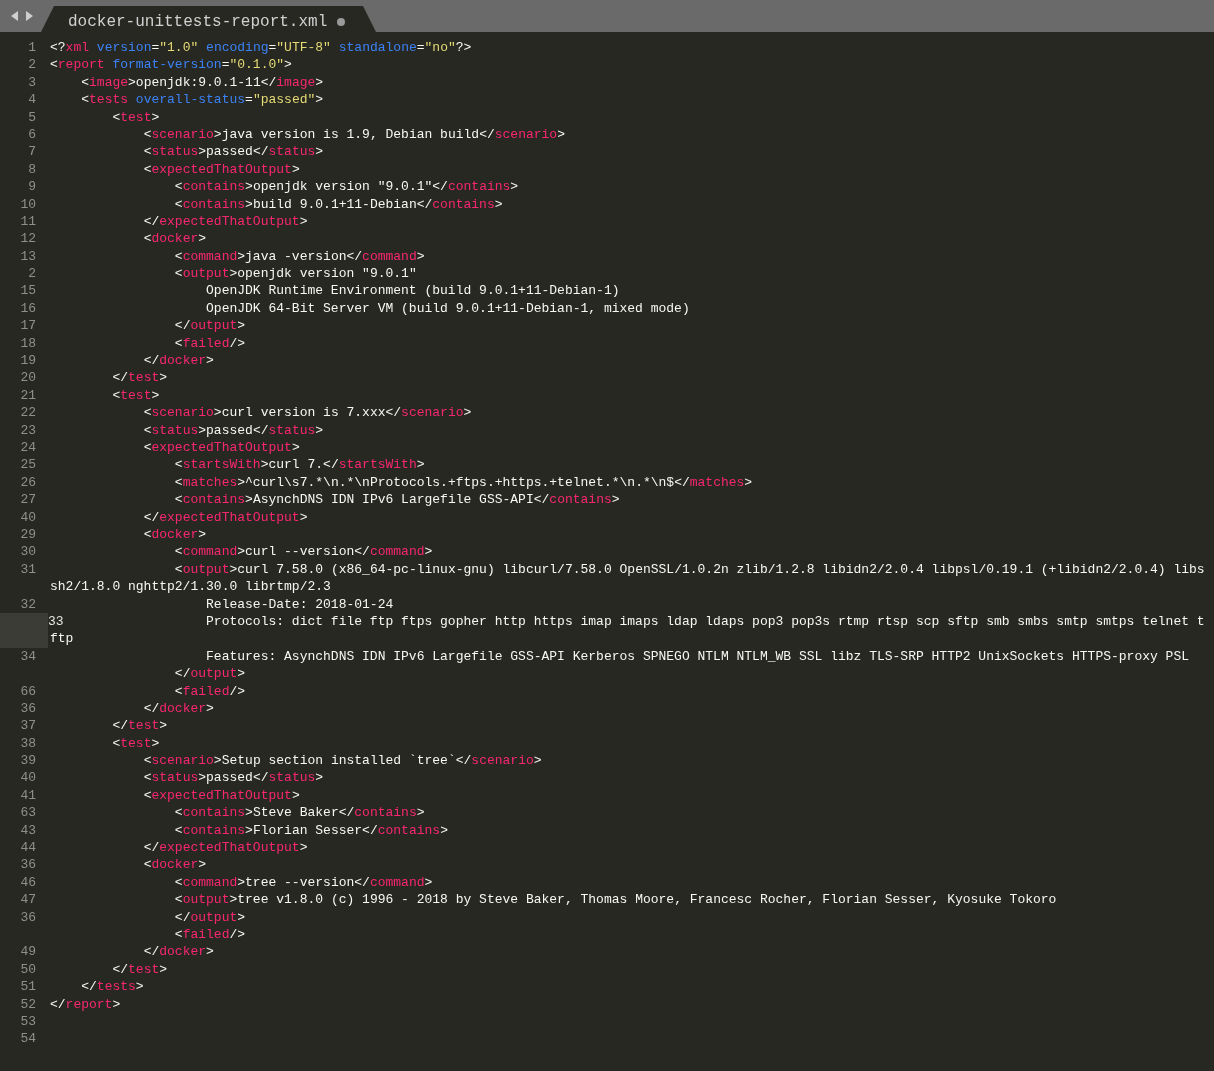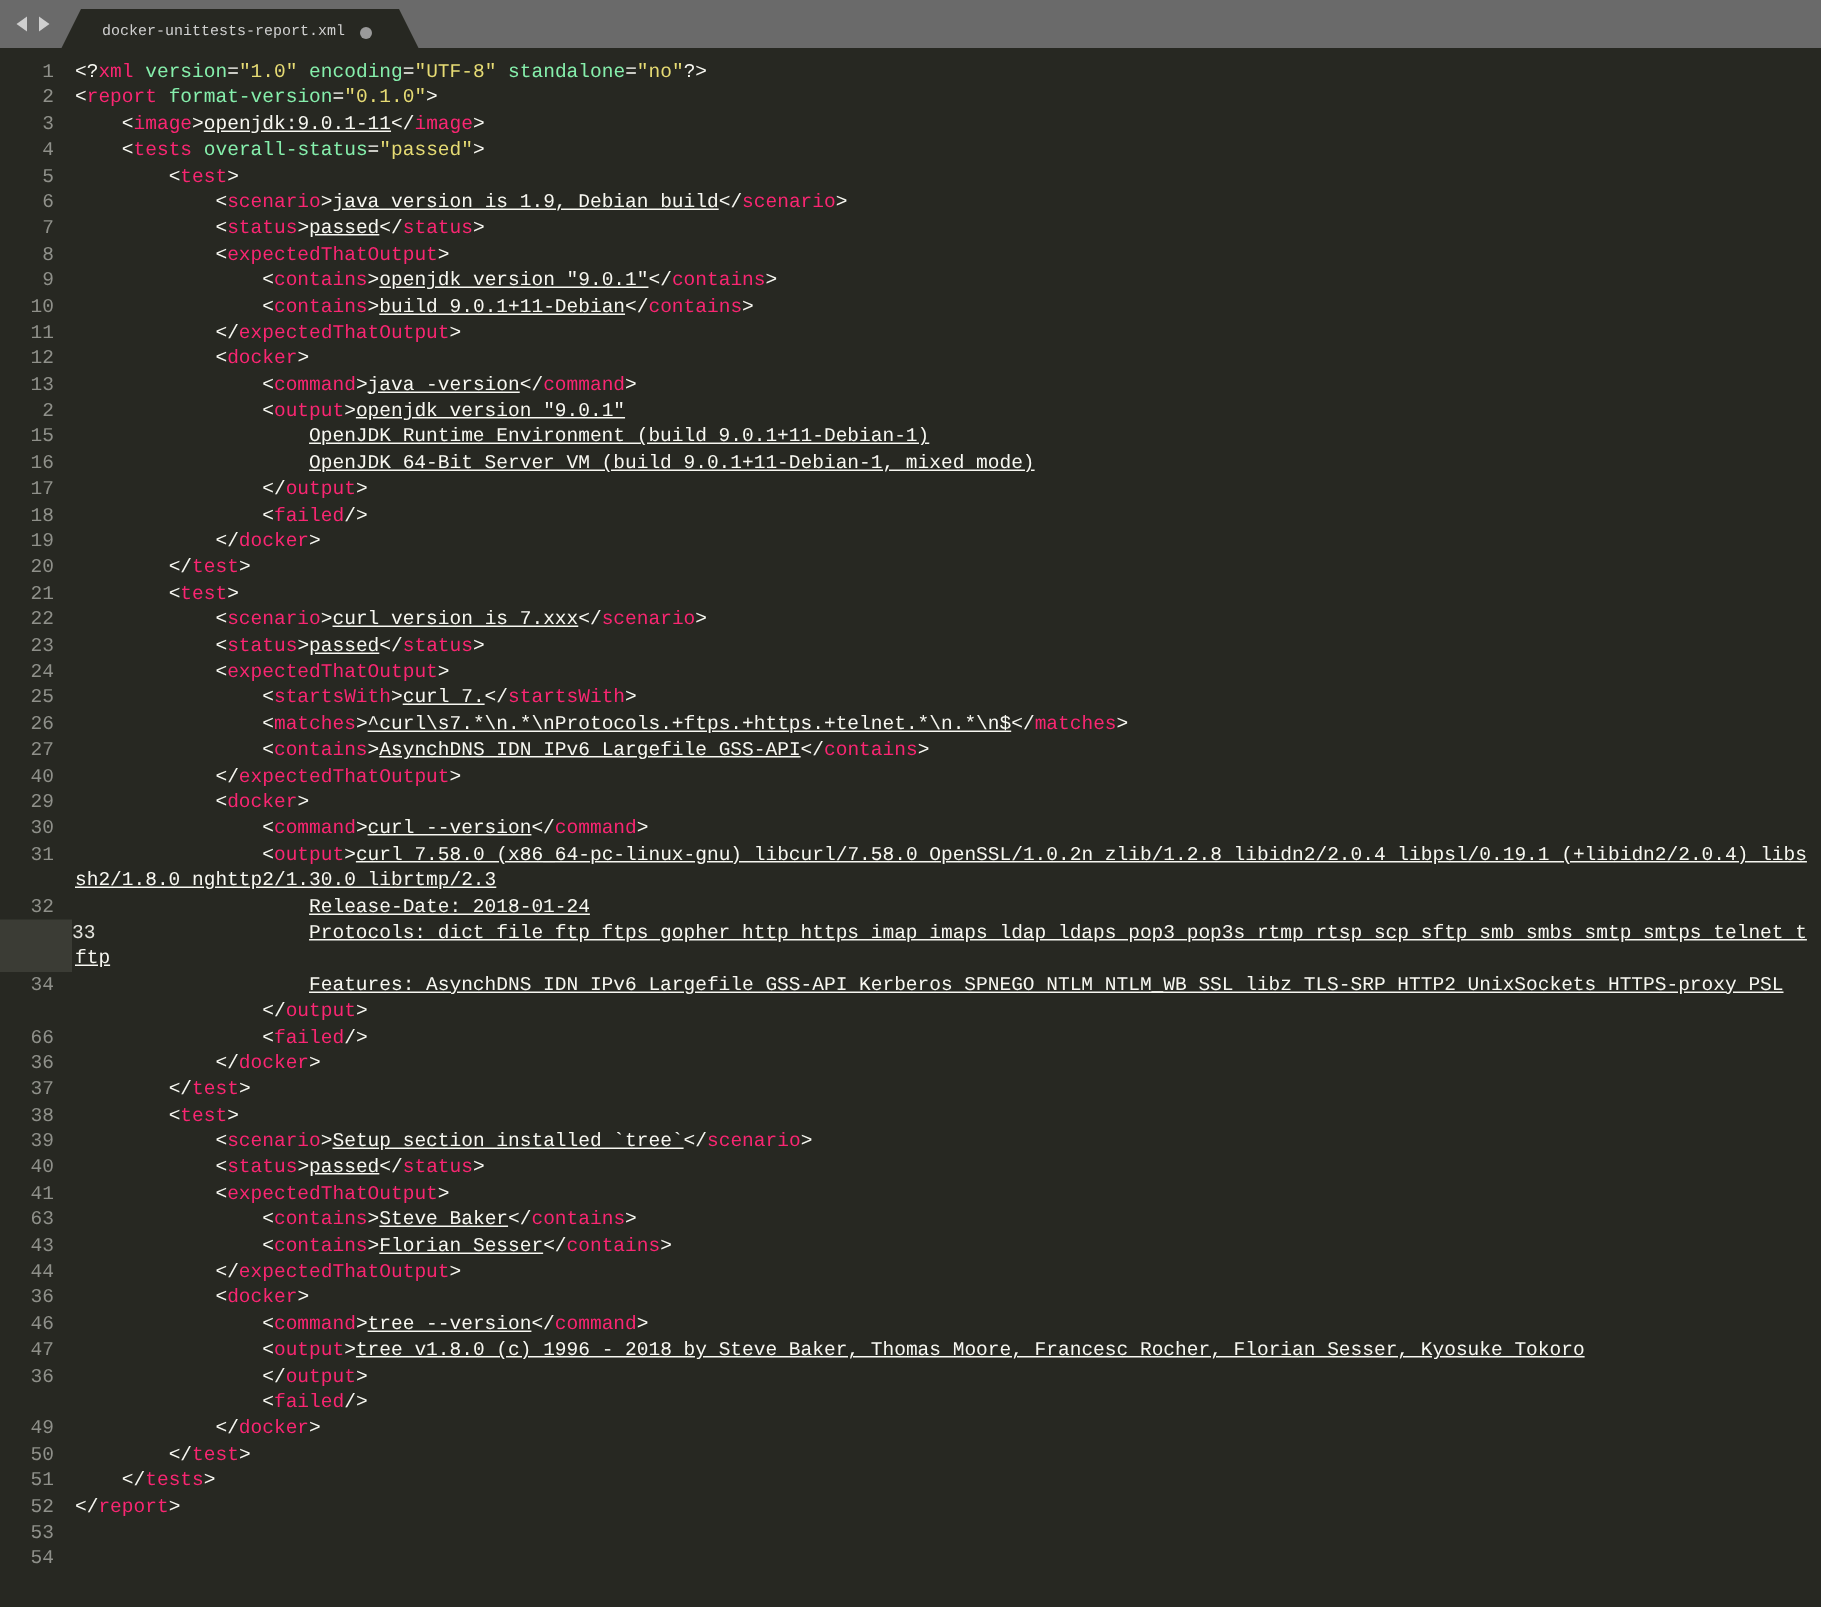--- a/index.html
+++ b/index.html
@@ -50,21 +50,21 @@
   .tab {
     position: relative;
     height: 26px;
     margin-top: 6px;
     margin-left: 12px;
     background: #272822;
     color: #d0d0d0;
     display: flex;
     align-items: center;
     padding: 6px 18px 0 14px;
-    font-size: 10px;
+    font-size: 16px;
     line-height: 26px;
   }
   .tab::before, .tab::after {
     content: "";
     position: absolute;
     bottom: 0;
     width: 0; height: 0;
     border-bottom: 26px solid #272822;
   }
   .tab::before { left: -13px; border-left: 13px solid transparent; }
@@ -97,23 +97,23 @@
     flex: 1;
     padding: 7px 0 20px 4px;
     white-space: pre;
     font-family: Consolas, "Courier New", monospace;
     position: relative;
   }
   .row { height: 17.4px; white-space: pre; }
   .row.wrap { height: auto; white-space: pre-wrap; word-break: break-all; max-width: 1155px; }
   .p  { color: #f8f8f2; }       
   .tg { color: #f92672; }       
-  .an { color: #86efac; }       
+  .an { color: #3b82f6; }       
   .as { color: #e6db74; }       
-  .tx { color: #f8f8f2; text-decoration: underline; }
+  .tx { color: #f8f8f2; }
 </style>
 </head>
 <body>
 
 <div class="app">
 
   <div class="chrome-bar">
     <div class="nav-arrows">
       <span class="nav-arrow left"></span>
       <span class="nav-arrow right"></span>

